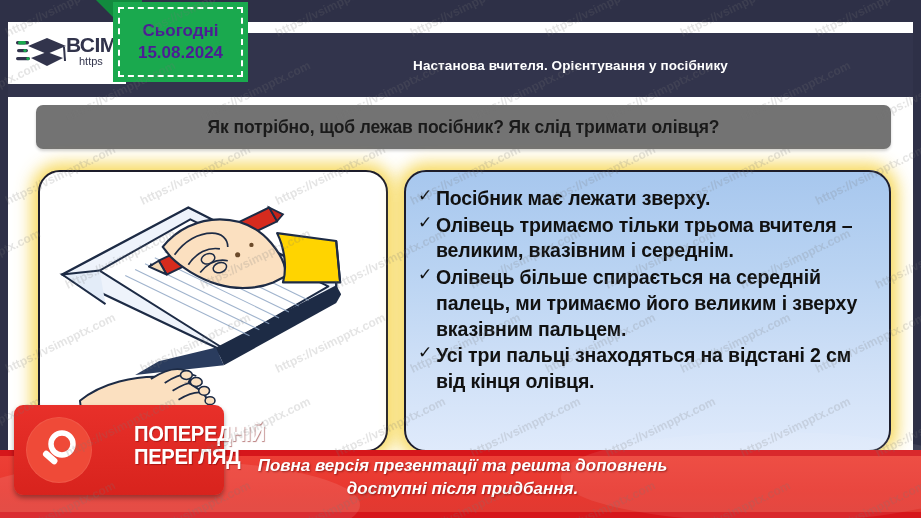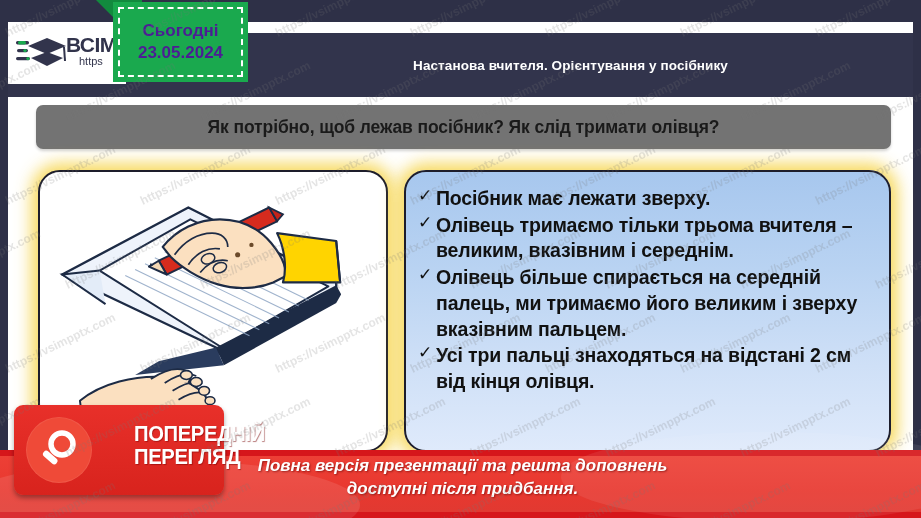--- a/index.html
+++ b/index.html
@@ -301,21 +301,21 @@
       <path d="M48 11 L49 25" stroke="#32344c" stroke-width="2" fill="none"></path>
     </svg>
     <div class="logo-text">
       <span class="logo-vsim">ВСІМ</span>
       <span class="logo-pptx">https</span>
     </div>
   </div>
 
   <div class="date-badge">
     <span>Сьогодні</span>
-    <span>23.05.2024</span>
+    <span>15.08.2024</span>
   </div>
 
   <div class="question-banner">
     <div class="question-banner-text">Як потрібно, щоб лежав посібник? Як слід тримати олівця?</div>
   </div>
 
   <div class="illus-box">
     <svg class="illus-svg" viewBox="0 0 350 282">
 
       <path d="M22 104 L150 36 L300 112 L300 118 L182 185 L178 178 Z" fill="#eef3fb" stroke="#1d2b45" stroke-width="2.4" stroke-linejoin="round"></path>

